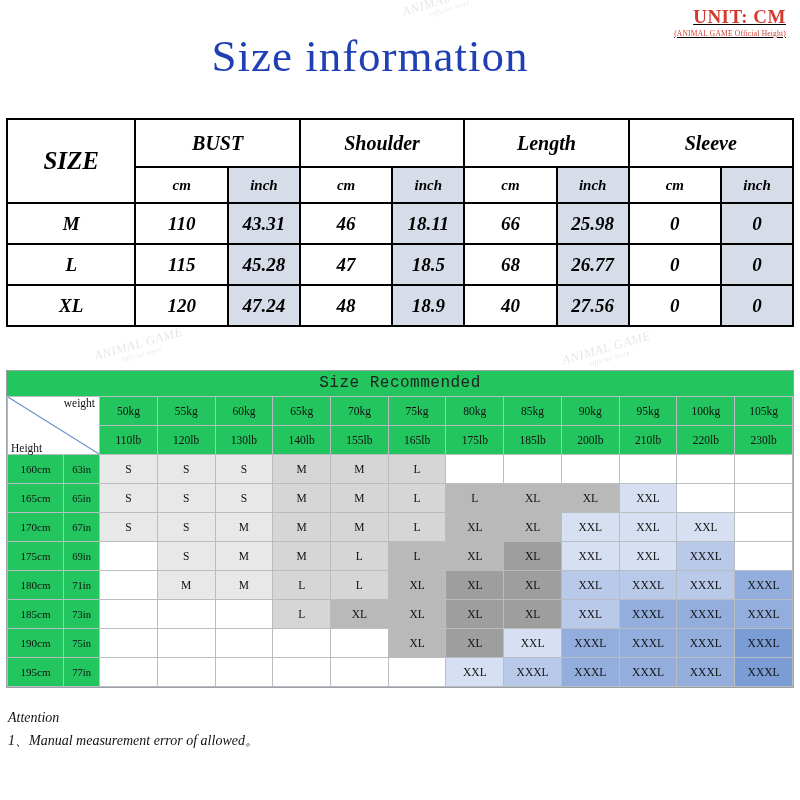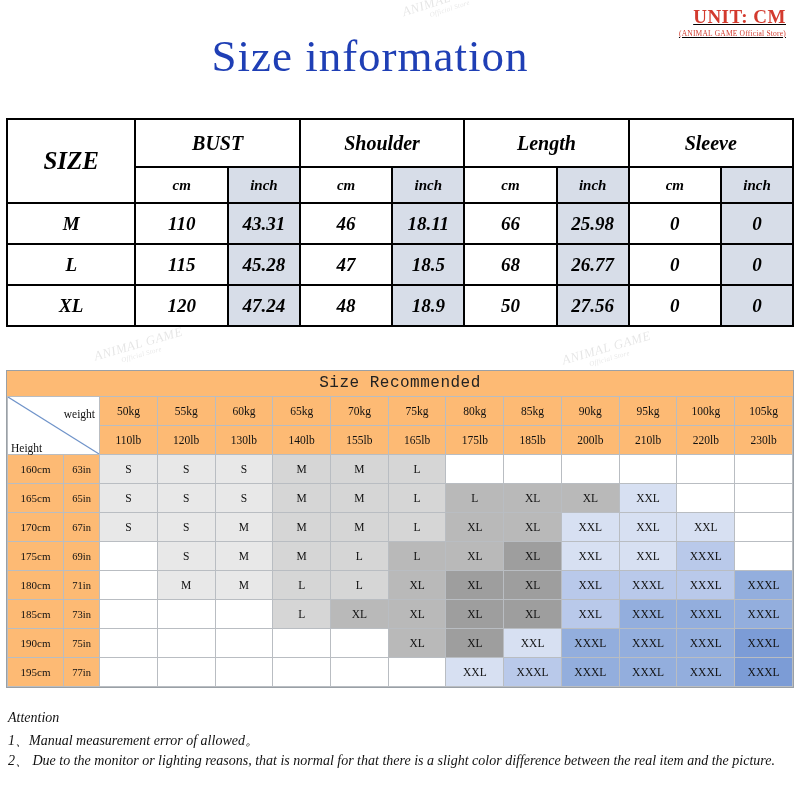--- a/index.html
+++ b/index.html
@@ -72,21 +72,21 @@
   .size-table .sizecell { font-size: 24px; }
   .size-table .valrow td { font-size: 19px; height: 41px; }
   .size-table .shade { background: #d7dde8; margin-top: 12px; }
   .size-table .lbl { font-size: 25px; }
 
   
   .rec-wrap {
     position: absolute; left: 6px; top: 370px;
     width: 788px;
     border: 1px solid #9aa0a6;
-    background: #fdba74;
+    background: #22c55e;
   }
   .rec-title {
     text-align: center;
     font-family: "Liberation Mono", monospace;
     font-size: 16px;
     color: #222;
     padding: 3px 0 4px;
     letter-spacing: .5px;
   }
   .rec-table {
@@ -107,21 +107,21 @@
     position: relative;
     padding: 0;
     background: #fff;
     width: 92px;
   }
   .corner-inner { position: relative; width: 100%; height: 100%; }
   .corner-inner .diag {
     position: absolute; left: 0; top: 0; width: 100%; height: 100%;
   }
   .corner-inner .w {
-    position: absolute; right: 4px; top: 11px; font-size: 11.5px;
+    position: absolute; right: 4px; top: 0px; font-size: 11.5px;
     font-family: "Liberation Serif", serif;
   }
   .corner-inner .h {
     position: absolute; left: 3px; bottom: 0px; font-size: 11.5px;
   }
   .rec-table td.hcell { width: 34px; font-size: 11px; }
   .rec-table td.incell { width: 30px; font-size: 10.5px; }
   .rec-table .hdr { font-size: 11.5px; }
   .rec-table .blank { background: #fff; }
 
@@ -170,21 +170,21 @@
     <span class="big">ANIMAL GAME</span>
     <span class="sml">Official Store</span>
   </div>
   <div class="wm" style="left:630px; top:648px; transform:rotate(-16deg);">
     <span class="big">ANIMAL GAME</span>
     <span class="sml">Official Store</span>
   </div>
 
   <div class="unit-box">
     <div class="unit-main">UNIT: CM</div>
-    <div class="unit-sub">(ANIMAL GAME Official Store)</div>
+    <div class="unit-sub">(ANIMAL GAME Official Height)</div>
   </div>
 
   <div class="title">Size information</div>
 
   <table class="size-table">
     <colgroup>
       <col style="width:118px">
       <col style="width:85px">
         <col style="width:66px">
       <col style="width:85px">
@@ -233,21 +233,21 @@
           <td class="shade">26.77</td>
           <td>0</td>
           <td class="shade">0</td>
         </tr>
         <tr class="valrow">
           <td class="sizecell">XL</td>
           <td>120</td>
           <td class="shade">47.24</td>
           <td>48</td>
           <td class="shade">18.9</td>
-          <td>50</td>
+          <td>40</td>
           <td class="shade">27.56</td>
           <td>0</td>
           <td class="shade">0</td>
         </tr>
       </tbody>
   </table>
 
   <div class="rec-wrap">
     <div class="rec-title">Size Recommended</div>
     <table class="rec-table">
@@ -433,16 +433,15 @@
             <td class="b3">XXXL</td>
             <td class="b4">XXXL</td>
           </tr>
         </tbody>
     </table>
   </div>
 
   <div class="attention">
     <div class="att-title">Attention</div>
     <div class="att-line">1、Manual measurement error of allowed。</div>
-    <div class="att-line">2、 Due to the monitor or lighting reasons, that is normal for that there is a slight color difference between the real item and the picture.</div>
   </div>
 
 </div>
 
 </body></html>

